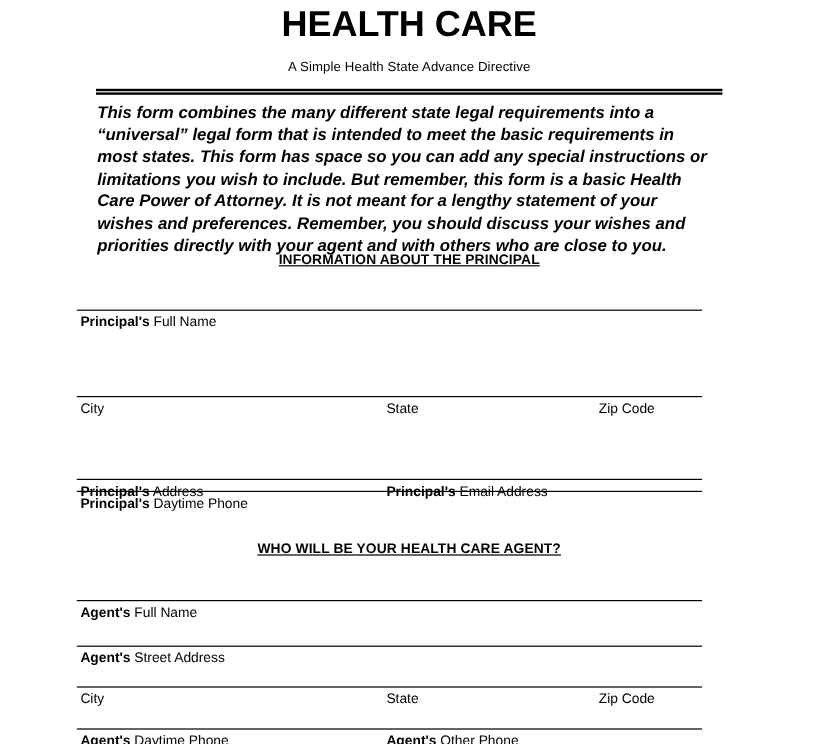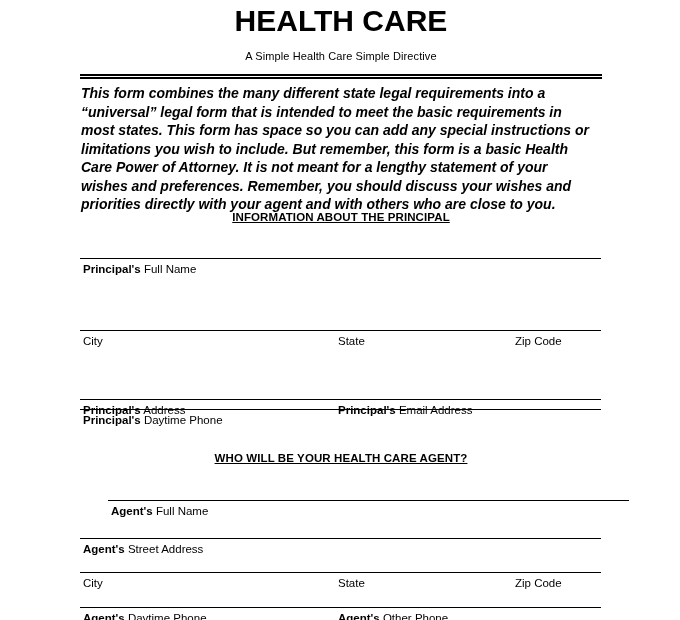--- a/index.html
+++ b/index.html
@@ -98,21 +98,21 @@
     font-weight: bold;
     text-decoration: underline;
     letter-spacing: 0.1px;
   }
   #sec-principal { top: 211px; }
   #sec-agent { top: 452px; }
 
   
   .form-row {
     position: absolute;
-    left: 80px;
+    left: 64px;
     width: 521px;
     height: 34px;
     border-top: 1.4px solid #000000;
     text-align: center;
   }
   .form-row .fld {
     position: absolute;
     top: 3px;
     font-size: 11.5px;
     line-height: 15px;
@@ -125,33 +125,33 @@
   .fld.col-b { left: 258px; }
   .fld.col-c { left: 435px; }
 
   
   #row-p-name    { top: 258px; }
   #row-p-street  { top: 296px; }
   #row-p-csz     { top: 330px; }
   #row-p-phone   { top: 365px; margin-top: 44px; }
   #row-p-bday    { top: 399px; }
 
-  #row-a-name    { top: 500px; margin-left: 28px; }
+  #row-a-name    { top: 500px; }
   #row-a-street  { top: 538px; }
   #row-a-csz     { top: 572px; }
   #row-a-phone   { top: 607px; }
 </style>
 </head>
 <body>
 
 <div class="page">
 
   <div class="doc-header">
     <div class="doc-title">POWER OF ATTORNEY FOR MY HEALTH CARE</div>
-    <div class="doc-subtitle">A Simple Health Care Simple Directive</div>
+    <div class="doc-subtitle">A Simple Health State Advance Directive</div>
   </div>
 
   <div class="header-rule">
     <div class="bar-top"></div>
     <div class="bar-bot"></div>
   </div>
 
   <p class="intro">This form combines the many different state legal requirements into a “universal” legal form that is intended to meet the basic requirements in most states. This form has space so you can add any special instructions or limitations you wish to include. But remember, this form is a basic Health Care Power of Attorney. It is not meant for a lengthy statement of your wishes and preferences. Remember, you should discuss your wishes and priorities directly with your agent and with others who are close to you.</p>
 
   <div class="section-heading" id="sec-principal">INFORMATION ABOUT THE PRINCIPAL</div>

